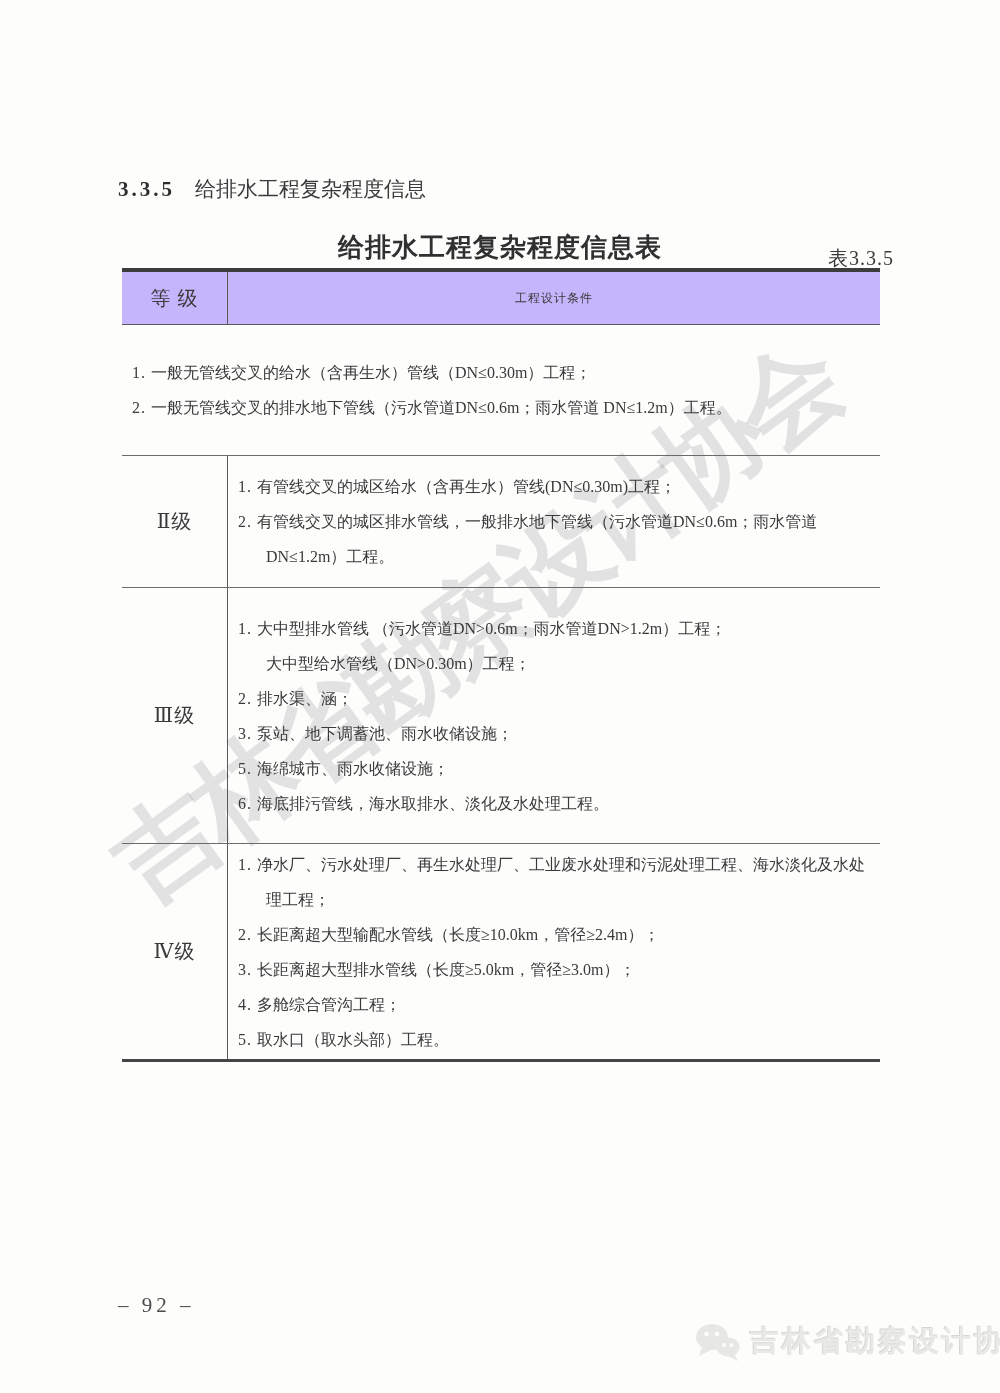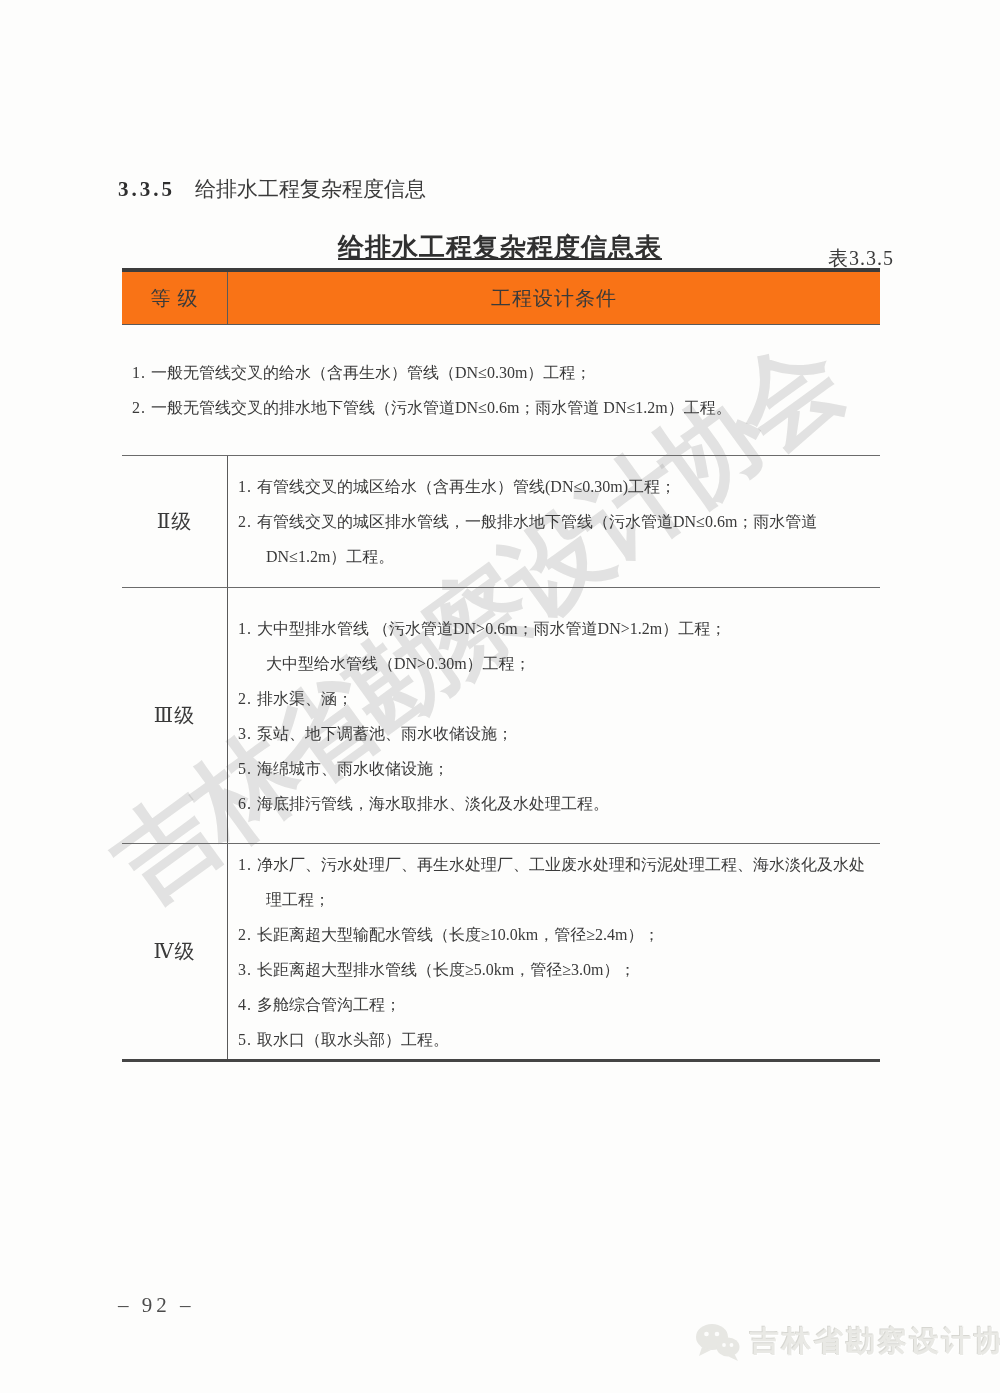--- a/index.html
+++ b/index.html
@@ -21,37 +21,37 @@
     font-family:"Liberation Serif","DejaVu Serif",serif;
   }
 
   .section-heading { position:absolute; left:118px; top:167px; font-size:21px; z-index:2; white-space:nowrap;margin-top:8px; }
   .sec-num { font-weight:bold; letter-spacing:3px; margin-right:20px; color:#2e2e2e; }
   .sec-title { color:#3a3a3a; }
 
   .table-title {
     position:absolute; left:0; top:230px; width:1000px; text-align:center;
     font-family:"Liberation Sans","DejaVu Sans",sans-serif;
-    font-weight:bold; font-size:26px; color:#303030; letter-spacing:1px; z-index:2;text-decoration:underline;
+    font-weight:bold; font-size:26px; color:#303030; letter-spacing:1px; z-index:2;
   }
   .table-label { position:absolute; left:828px; top:245px; font-size:20px; color:#3a3a3a; z-index:2; letter-spacing:1px; }
 
   .doc-table {
     position:absolute; left:122px; top:268px; width:758px;
     border-top:4px solid #3c3c3c; border-bottom:3px solid #454545;
     z-index:1; box-sizing:border-box;
   }
-  .thead { display:flex; height:52px; background:#f97316; border-bottom:1px solid #5a5a5a; }
+  .thead { display:flex; height:52px; background:#c4b5fd; border-bottom:1px solid #5a5a5a; }
   .grade-cell {
     width:106px; flex:0 0 106px; border-right:1px solid #5a5a5a;
     display:flex; align-items:center; justify-content:center;
     font-size:20px; box-sizing:border-box; letter-spacing:1px;
   }
   .cond-cell { flex:1 1 auto; display:flex; align-items:center; min-width:0; }
-  .thead .cond-cell { justify-content:center; font-size:20px; letter-spacing:1px; }
+  .thead .cond-cell { justify-content:center; font-size:12px; letter-spacing:1px; }
   .trow { display:flex; border-bottom:1px solid #6b6b6b; }
   .trow:last-child { border-bottom:none; }
   .cond-inner { width:100%; padding:8px 6px 8px 10px; box-sizing:border-box; }
   .item { font-size:16px; line-height:35px; padding-left:28px; text-indent:-28px; }
   .item.cont { text-indent:0; }
   .item .num { letter-spacing:1px; }
 
   .page-number { position:absolute; left:118px; top:1255px; font-size:21px; letter-spacing:4px; color:#4a4a4a; z-index:2;margin-top:38px; }
 
   .footer {

